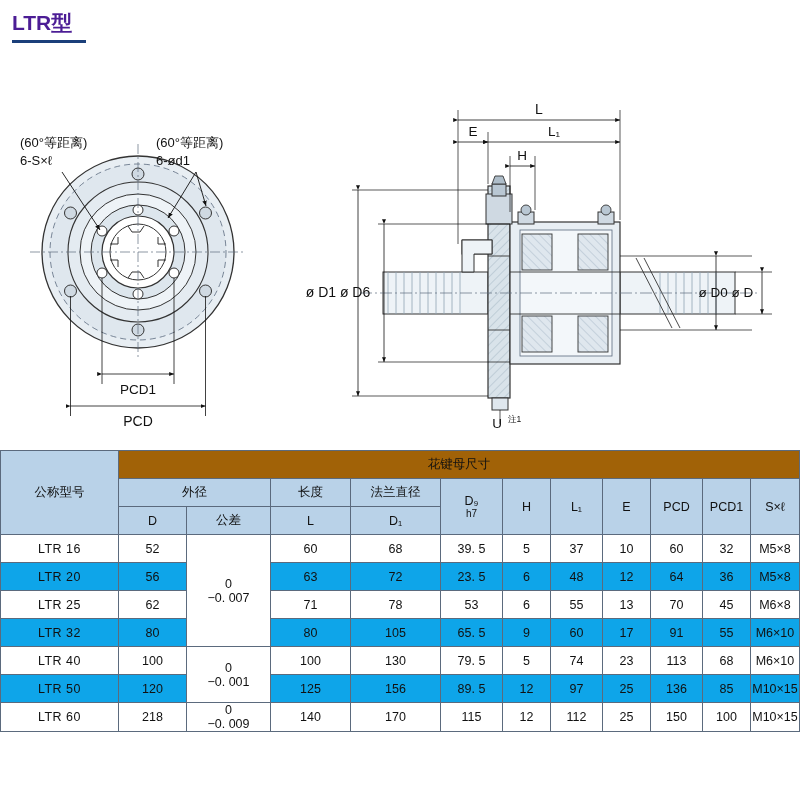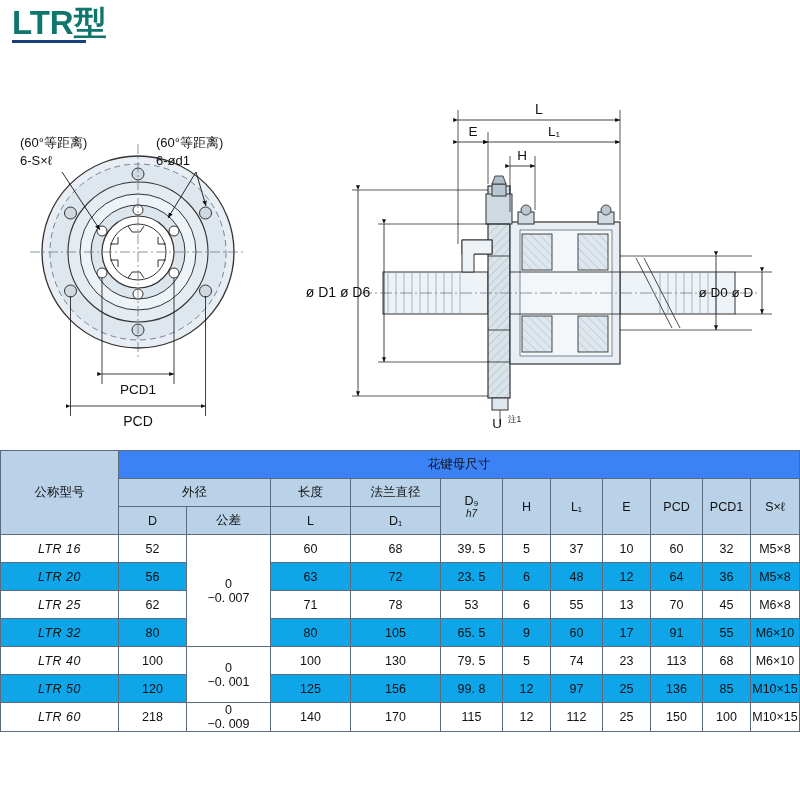--- a/index.html
+++ b/index.html
@@ -13,23 +13,23 @@
     overflow: hidden;
   }
 
   
   .title-wrap {
     position: absolute;
     left: 12px; top: 8px;
     width: 776px;
   }
   .title {
-    font-size: 33px;
+    font-size: 21px;
     font-weight: bold;
-    color: #0f766e;
+    color: #4c1d95;
     letter-spacing: 0px;
     line-height: 30px;
   }
   .title-rule {
     margin-top: 2px;
     height: 3px;
     width: 74px;
     background: #1b3f7a;
   }
 
@@ -56,25 +56,25 @@
     border: 1px solid #5b6a7d;
     text-align: center;
     vertical-align: middle;
     font-size: 12.5px;
     font-weight: normal;
     padding: 0;
     height: 28px;
     color: #111;
   }
   .hdr { background: #b9d2e8; font-weight: normal; }
-  .hdr-main { background: #3b82f6; font-size: 13.5px; }
+  .hdr-main { background: #a16207; font-size: 13.5px; }
   .rowA { background: #ffffff; }
   .rowB { background: #0ea5e9; }
-  .model-cell { text-align: left; padding-left: 14px; font-size: 13px; letter-spacing: 0.5px; font-style: italic;}
-  .sub { font-size: 10px; font-style: italic; }
+  .model-cell { text-align: left; padding-left: 14px; font-size: 13px; letter-spacing: 0.5px;}
+  .sub { font-size: 10px; }
   .tol { font-size: 12px; line-height: 14px; }
   .cellsmall { font-size: 12px; }
 </style>
 </head>
 <body>
 
 <div class="title-wrap">
   <div class="title">LTR型</div>
   <div class="title-rule"></div>
 </div>
@@ -399,21 +399,21 @@
         <td>113</td>
         <td>68</td>
         <td class="cellsmall">M6×10</td>
       </tr>
 
       <tr class="rowB">
         <td class="model-cell">LTR  50</td>
         <td>120</td>
         <td>125</td>
         <td>156</td>
-        <td>99. 8</td>
+        <td>89. 5</td>
         <td>12</td>
         <td>97</td>
         <td>25</td>
         <td>136</td>
         <td>85</td>
         <td class="cellsmall">M10×15</td>
       </tr>
 
       <tr class="rowA">
         <td class="model-cell">LTR  60</td>

